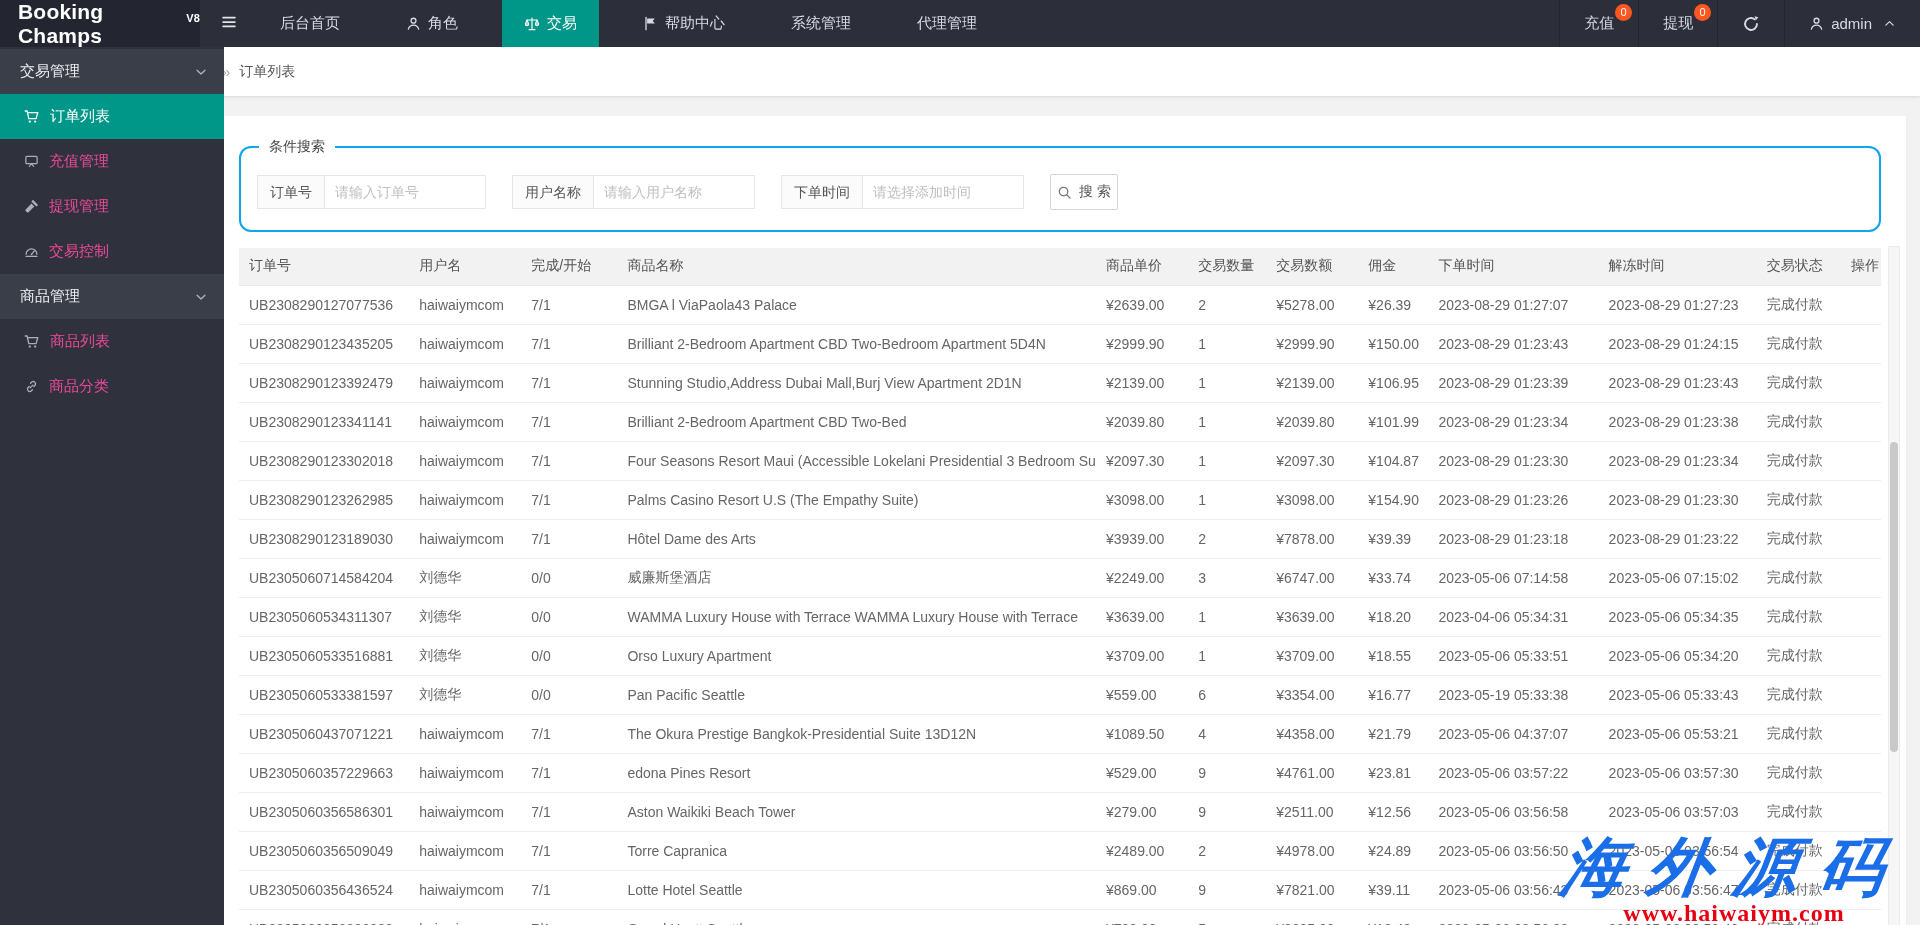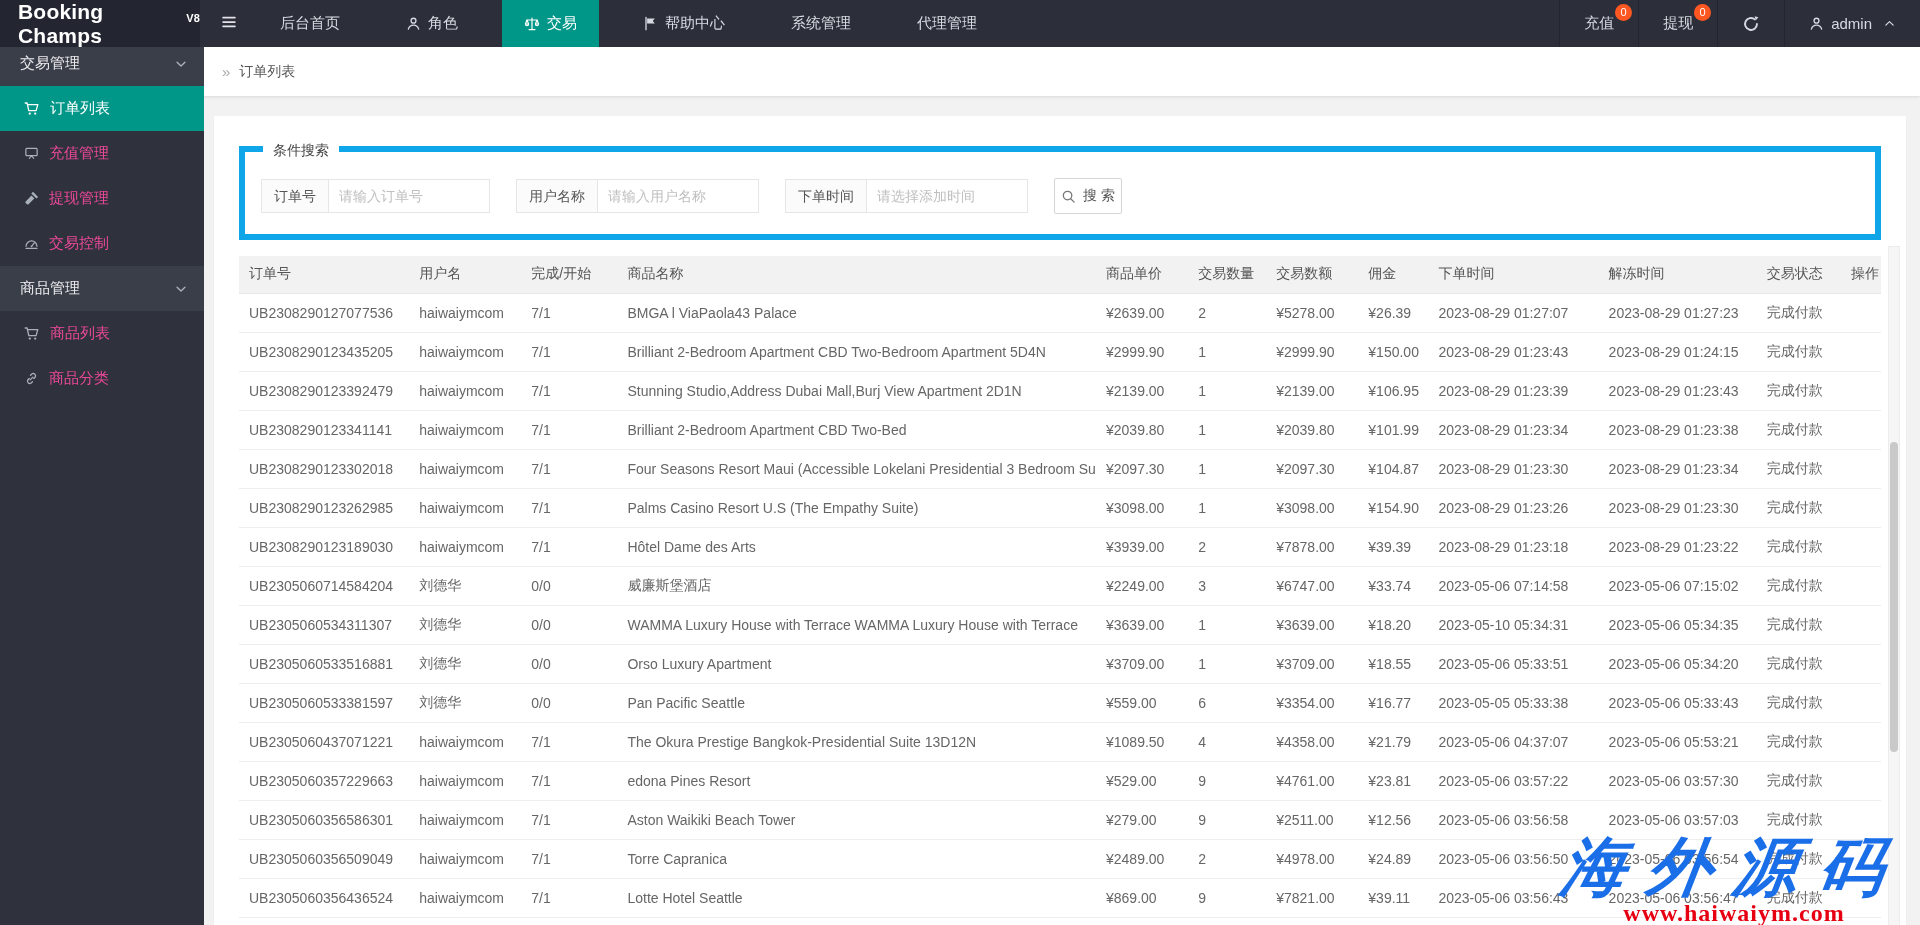--- a/index.html
+++ b/index.html
@@ -18,38 +18,38 @@
   .nav-left { display:flex; align-items:stretch;gap:22px; }
   .nav-item { display:flex; align-items:center; gap:7px; padding:0 22px; font-size:15px; color:#d7dae2; cursor:pointer; position:relative; }
   .nav-item .icon { display:flex; align-items:center; }
   .nav-item.active { background:var(--accent); color:#fff; }
   .nav-right { margin-left:auto; display:flex; align-items:stretch; }
   .nav-right .nav-item { padding:0 24px; border-left:1px solid rgba(0,0,0,.18); }
   .badge { position:absolute; top:4px; right:6px; min-width:17px; height:17px; line-height:17px; padding:0 4px; background:var(--badge); color:#fff; font-size:11px; border-radius:9px; text-align:center; }
   .chev { display:flex; align-items:center; margin-left:4px; }
 
   
-  .sidebar { position:absolute; top:39px; left:0; bottom:0; width:204px; background:#2f323c; z-index:20; padding-top:2px; }
+  .sidebar { position:absolute; top:47px; left:0; bottom:0; width:224px; background:#2f323c; z-index:20; padding-top:2px; }
   .group-header { height:45px; display:flex; align-items:center; padding:0 20px; background:#3a3e48; color:#ededf0; font-size:15px; cursor:pointer; position:relative; }
   .group-header .chev { position:absolute; right:16px; color:#aeb3bd; }
   .side-item { height:45px; display:flex; align-items:center; gap:10px; padding-left:24px; background:#2f323c; color:#ec4899; font-size:15px; cursor:pointer; }
   .side-item .icon { display:flex; align-items:center; color:#aab0ba; }
   .side-item.active { background:var(--accent); color:#fff; }
   .side-item.active .icon { color:#fff; }
 
   
   .crumbbar { position:absolute; left:200px; top:47px; right:0; height:49px; background:#fff; box-shadow:0 1px 3px rgba(0,0,0,.1); display:flex; align-items:center; padding-left:22px; font-size:14px; color:#555; z-index:10; }
   .crumb-sep { color:#a9a9a9; font-size:15px; margin-right:9px; }
 
   
   .main { position:absolute; left:200px; top:96px; right:0; bottom:0; background:#f2f2f2; overflow:hidden; }
   .card { position:absolute; left:14px; right:14px; top:20px; bottom:-40px; background:#fff; box-shadow:0 1px 2px rgba(0,0,0,.05); padding:20px 25px; }
 
   
-  .fieldset { border:6px solid #0ea5e9; border-radius:0; margin-top:10px; padding:26px 16px 20px; position:relative; }
+  .fieldset { border:2px solid #0ea5e9; border-radius:12px; margin-top:10px; padding:26px 16px 20px; position:relative; }
   .legend { position:absolute; top:-10px; left:18px; background:#fff; padding:0 10px; font-size:14px; color:#444; }
   .form-row { display:flex; align-items:center; gap:26px; }
   .field { display:flex; align-items:stretch; }
   .field-label { background:#fbfbfb; border:1px solid #e6e6e6; border-right:none; padding:0 12px; height:34px; line-height:32px; font-size:14px; color:#555; white-space:nowrap; }
   .field input { width:162px; height:34px; border:1px solid #e6e6e6; padding:0 10px; font-size:14px; color:#666; outline:none; background:#fff; }
   .field input::placeholder { color:#bfbfbf; }
   .search-btn { height:36px; padding:0 6px; background:#fff; border:1px solid #d4d4d4; border-radius:2px; font-size:14px; color:#555; display:flex; align-items:center; gap:7px; cursor:pointer; }
   .search-btn .icon { color:#777; display:flex; align-items:center; }
 
   
@@ -415,21 +415,21 @@
             </tr>
             <tr>
               <td>UB2305060534311307</td>
               <td>刘德华</td>
               <td>0/0</td>
               <td>WAMMA Luxury House with Terrace WAMMA Luxury House with Terrace</td>
               <td>¥3639.00</td>
               <td>1</td>
               <td>¥3639.00</td>
               <td>¥18.20</td>
-              <td>2023-05-10 05:34:31</td>
+              <td>2023-04-06 05:34:31</td>
               <td>2023-05-06 05:34:35</td>
               <td>完成付款</td>
               <td></td>
             </tr>
             <tr>
               <td>UB2305060533516881</td>
               <td>刘德华</td>
               <td>0/0</td>
               <td>Orso Luxury Apartment</td>
               <td>¥3709.00</td>
@@ -443,21 +443,21 @@
             </tr>
             <tr>
               <td>UB2305060533381597</td>
               <td>刘德华</td>
               <td>0/0</td>
               <td>Pan Pacific Seattle</td>
               <td>¥559.00</td>
               <td>6</td>
               <td>¥3354.00</td>
               <td>¥16.77</td>
-              <td>2023-05-05 05:33:38</td>
+              <td>2023-05-19 05:33:38</td>
               <td>2023-05-06 05:33:43</td>
               <td>完成付款</td>
               <td></td>
             </tr>
             <tr>
               <td>UB2305060437071221</td>
               <td>haiwaiymcom</td>
               <td>7/1</td>
               <td>The Okura Prestige Bangkok-Presidential Suite 13D12N</td>
               <td>¥1089.50</td>

